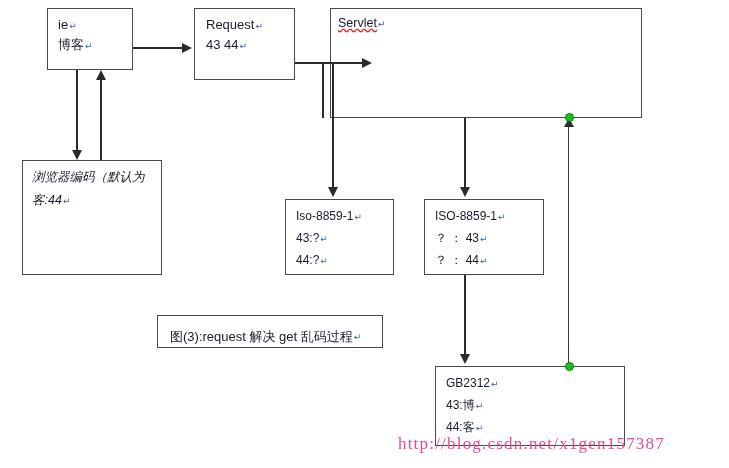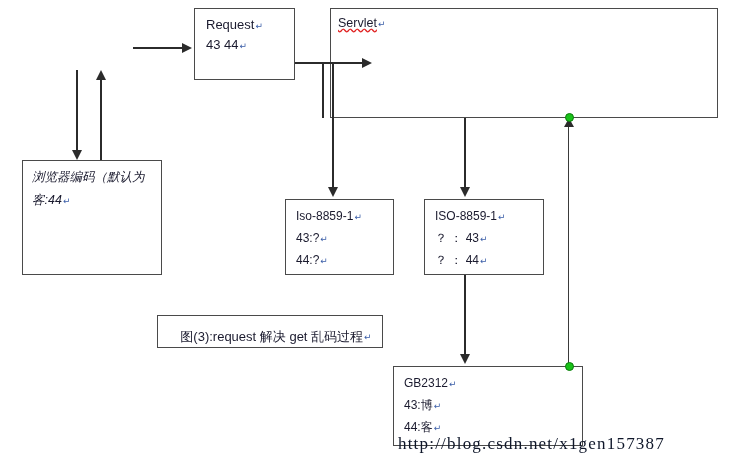--- a/index.html
+++ b/index.html
@@ -39,21 +39,21 @@
     font-size: 13px;
   }
   #box-ie .line { margin-bottom: 7px; }
   #box-request {
     left: 194px; top: 8px; width: 101px; height: 72px;
     padding: 9px 4px 0 11px;
     font-size: 13px;
   }
   #box-request .line { margin-bottom: 7px; }
   #box-servlet {
-    left: 330px; top: 8px; width: 388px; height: 110px;
+    left: 330px; top: 8px; width: 312px; height: 110px;
     padding: 8px 0 0 7px;
     font-size: 12.5px;
   }
   #box-servlet .line { margin-bottom: 9px; }
   #box-browser {
     left: 22px; top: 160px; width: 140px; height: 115px;
     padding: 10px 0 0 9px;
     font-size: 12.5px;
     font-style: italic;
   }
@@ -64,31 +64,30 @@
     font-size: 12px;
   }
   #box-iso-left .line { margin-bottom: 10px; }
   #box-iso-right {
     left: 424px; top: 199px; width: 120px; height: 76px;
     padding: 10px 0 0 10px;
     font-size: 12px;
   }
   #box-iso-right .line { margin-bottom: 10px; }
   #box-gb2312 {
-    left: 393px; top: 366px; width: 190px; height: 80px;
+    left: 435px; top: 366px; width: 190px; height: 80px;
     padding: 10px 0 0 10px;
     font-size: 12px;
   }
   #box-gb2312 .line { margin-bottom: 10px; }
   #box-caption {
     left: 157px; top: 315px; width: 226px; height: 33px;
     padding: 10px 0 0 12px;
     display: flex; align-items: center;
     font-size: 13px;
-    justify-content: center;
   }
   
   .sq-red {
     text-decoration: underline wavy #e02020;
     text-decoration-skip-ink: none;
     text-underline-offset: 1px;
   }
   .sq-green {
     text-decoration: underline wavy #1e9e3c;
     text-decoration-skip-ink: none;
@@ -121,30 +120,34 @@
     border-radius: 50%;
     background: #19c219;
     border: 1px solid #0a7a0a;
   }
   #watermark {
     position: absolute;
     left: 398px; top: 434px;
     font-family: "Liberation Serif", "DejaVu Serif", serif;
     font-size: 17px;
     letter-spacing: 1.2px;
-    color: #0f172a;
+    color: #ec4899;
     white-space: nowrap;
     pointer-events: none;
   }
 </style>
 </head>
 <body>
 
 <div id="canvas">
 
+  <div class="box" id="box-ie">
+    <div class="line"><span>ie</span><span class="pilcrow">↵</span></div>
+    <div class="line"><span>博客</span><span class="pilcrow">↵</span></div>
+  </div>
 
   <div class="box" id="box-request">
     <div class="line"><span>Request</span><span class="pilcrow">↵</span></div>
     <div class="line"><span>43 44</span><span class="pilcrow">↵</span></div>
   </div>
 
   <div class="box" id="box-servlet">
     <div class="line"><span class="sq-red">Servlet</span><span class="pilcrow">↵</span></div>
   </div>
 

